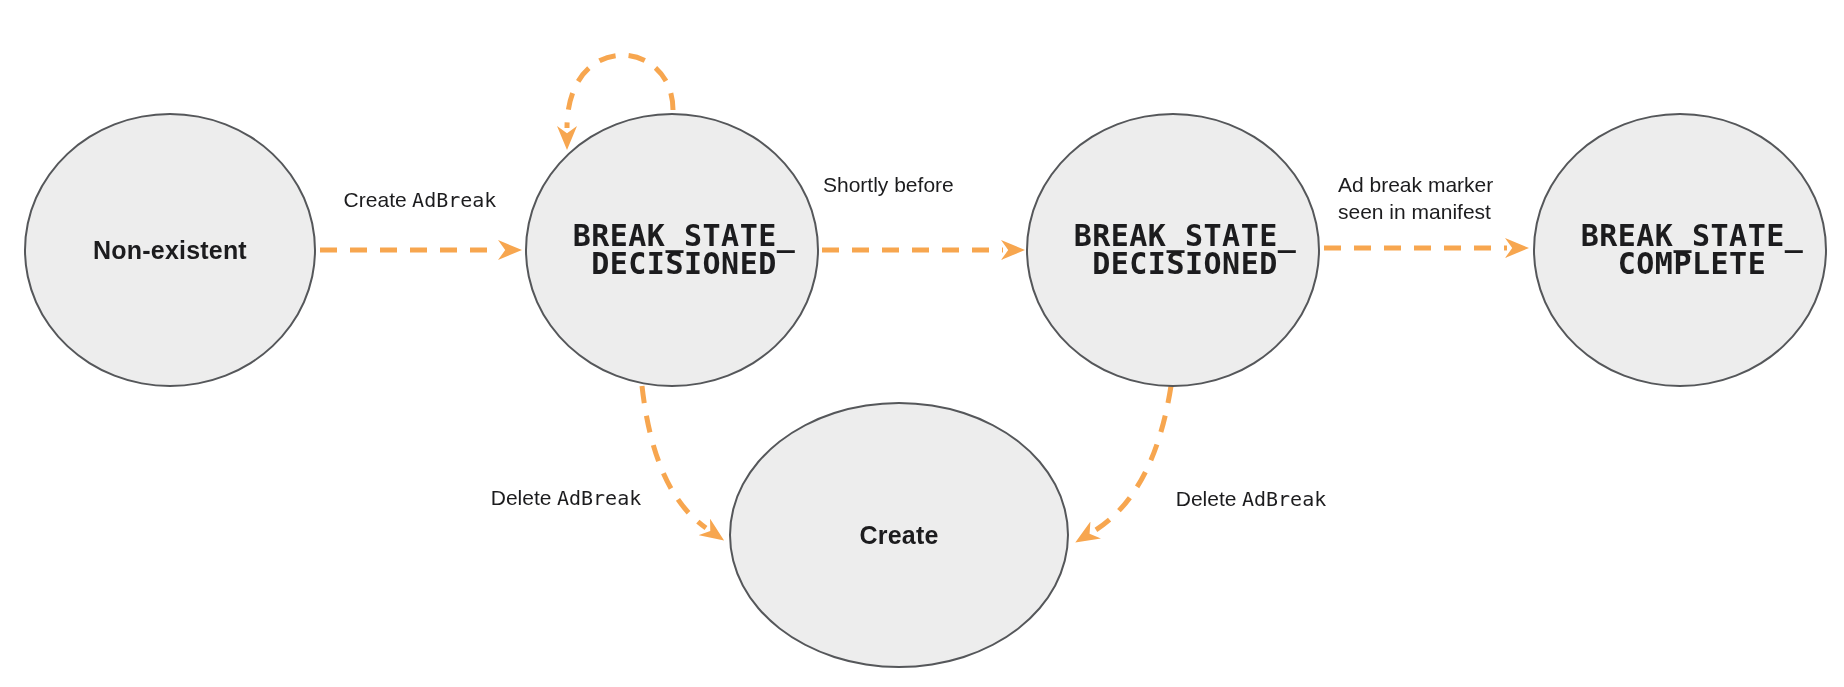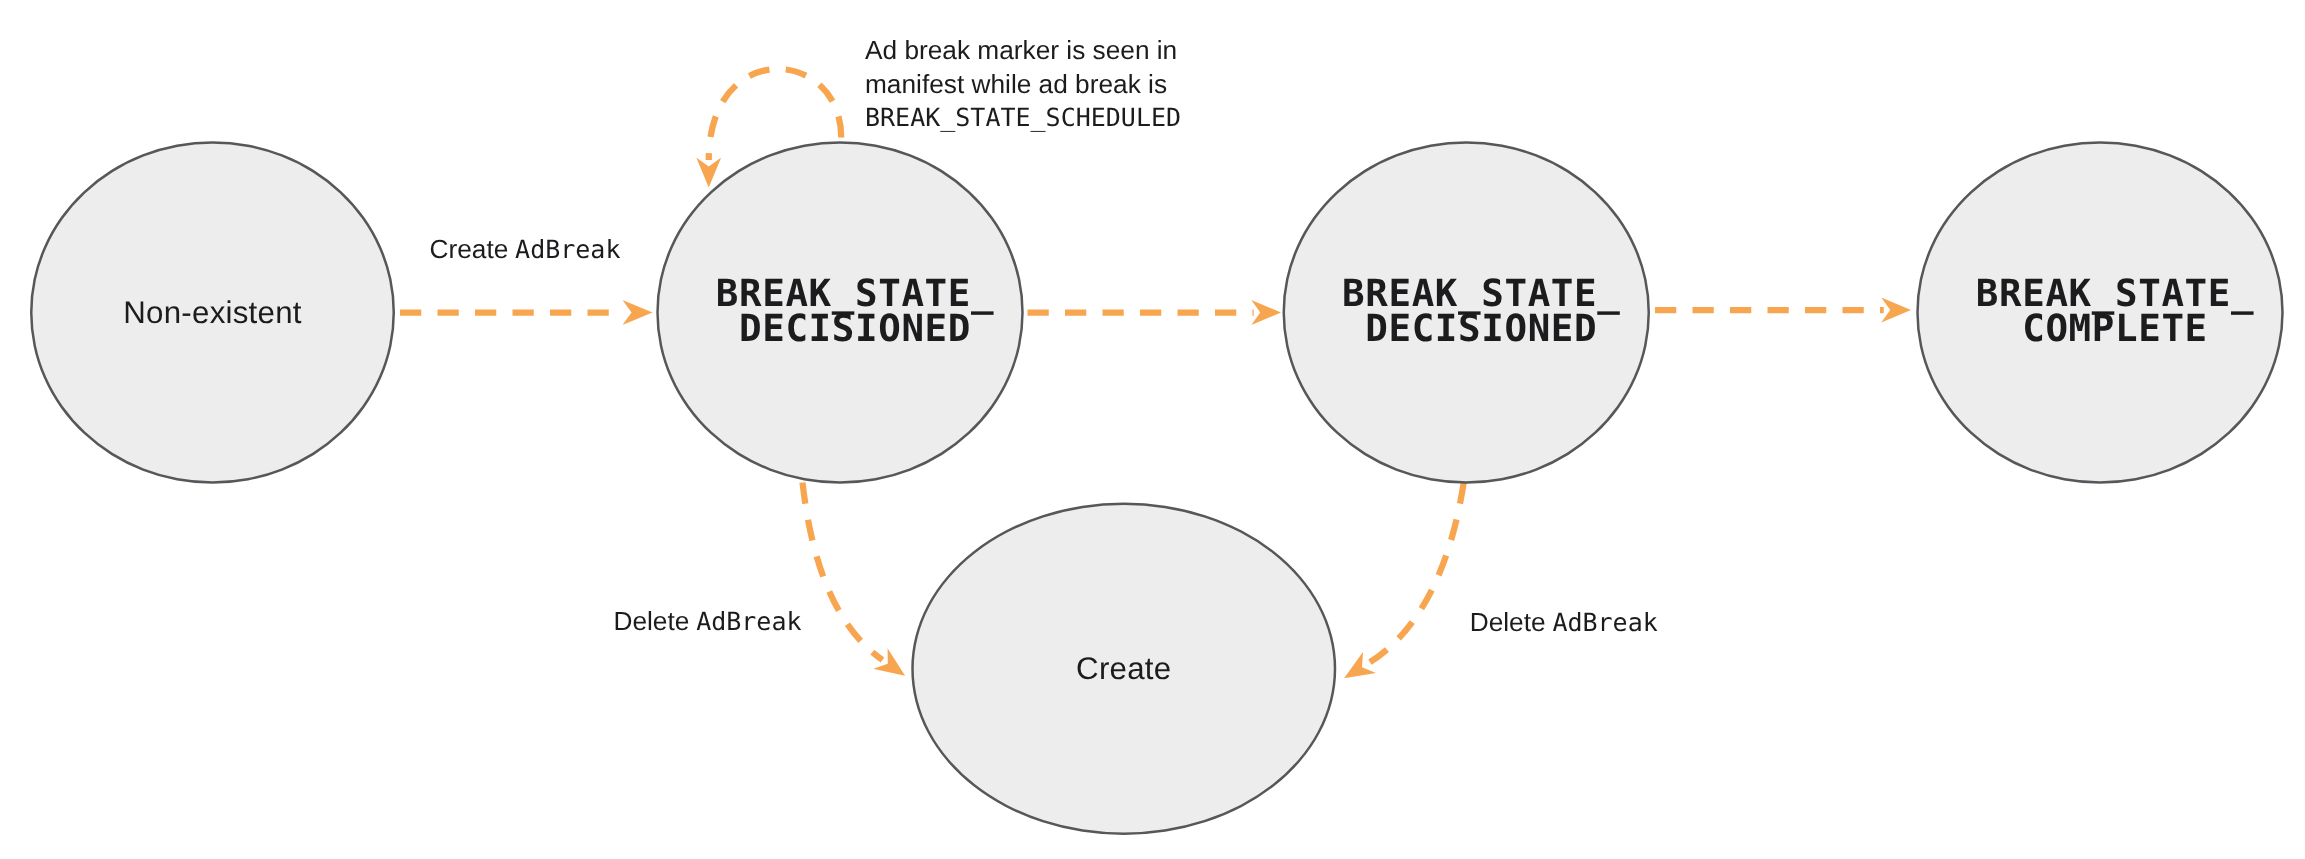--- a/index.html
+++ b/index.html
@@ -8,21 +8,21 @@
     font-family:"Liberation Sans", sans-serif; color:var(--text,#1c1c1e);
     overflow:hidden;
   }
   
   .node {
     position:absolute; box-sizing:border-box; border-radius:50%;
     background:var(--node-fill,#EDEDED); border:2px solid var(--node-border,#55575a);
     display:flex; flex-direction:column; align-items:center; justify-content:center;
     text-align:center;
   }
-  .node .name { font-weight:normal; font-size:25px; letter-spacing:0.2px; }
+  .node .name { font-weight:bold; font-size:25px; letter-spacing:0.2px; }
   .node .code-line {
     font-family:"DejaVu Sans Mono", monospace; font-weight:bold;
     font-size:30px; line-height:28px; white-space:pre; letter-spacing:0.5px;margin-left:24px;
   }
   
   .edge-label { position:absolute; font-size:21px; line-height:27px; white-space:nowrap; }
   .edge-label.centered { transform:translateX(-50%); }
   .code {
     font-family:"DejaVu Sans Mono", monospace; font-size:20px; letter-spacing:0px;
   }
@@ -74,29 +74,29 @@
   </div>
 
   <div class="node" style="left:729px; top:402px; width:340px; height:266px;">
     <div class="name">Create</div>
   </div>
 
   <div class="edge-label centered" style="left:420px; top:186px;">
     <span class="lbl-text">Create</span><span class="code">AdBreak</span>
   </div>
 
-  <div class="edge-label" style="left:692px; top:27px;">
-    <div>Ad break marker is seen in</div>
-    <div>manifest while ad break is</div>
-    <div class="code">BREAK_STATE_SCHEDULED</div>
+
+  <div class="edge-label" style="left:823px; top:171px;">
+    <div>Shortly before</div>
   </div>
 
-  <div class="edge-label" style="left:823px; top:171px;">
+  <div class="edge-label" style="left:1338px; top:171px;">
+    <div>Ad break marker</div>
+    <div>seen in manifest</div>
   </div>
-
 
   <div class="edge-label centered" style="left:566px; top:484px;">
     <span class="lbl-text">Delete</span><span class="code">AdBreak</span>
   </div>
 
   <div class="edge-label centered" style="left:1251px; top:485px;">
     <span class="lbl-text">Delete</span><span class="code">AdBreak</span>
   </div>
 
 </div>

